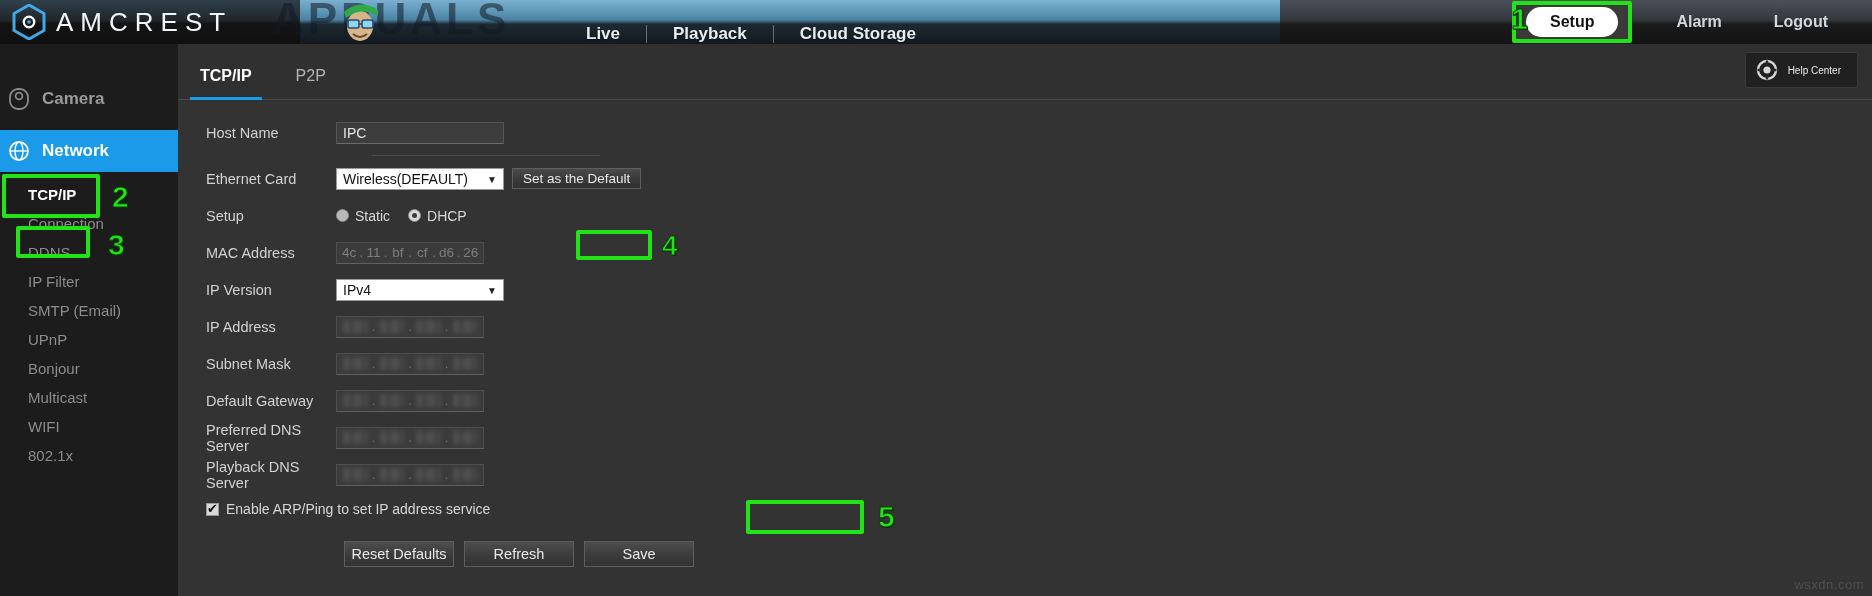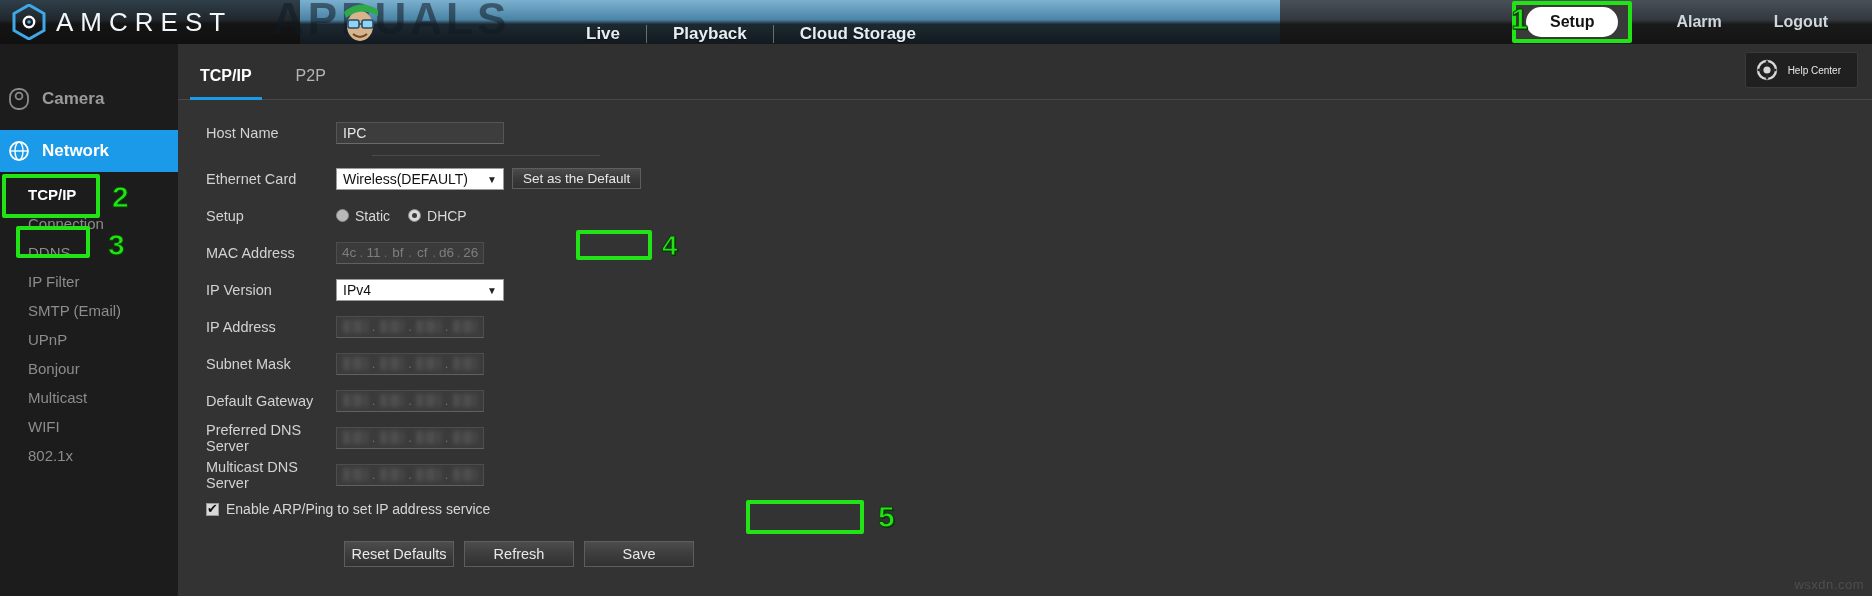--- a/index.html
+++ b/index.html
@@ -449,21 +449,21 @@
           <span class="octet-dot">.</span>
           <span class="blur-cell"></span>
           <span class="octet-dot">.</span>
           <span class="blur-cell"></span>
           <span class="octet-dot">.</span>
           <span class="blur-cell"></span>
         </div>
       </div>
 
       <div class="row" style="margin-top:8px">
-        <span class="lbl">Multicast DNS Server</span>
+        <span class="lbl">Playback DNS Server</span>
         <div class="octet-group">
           <span class="blur-cell"></span>
           <span class="octet-dot">.</span>
           <span class="blur-cell"></span>
           <span class="octet-dot">.</span>
           <span class="blur-cell"></span>
           <span class="octet-dot">.</span>
           <span class="blur-cell"></span>
         </div>
       </div>

